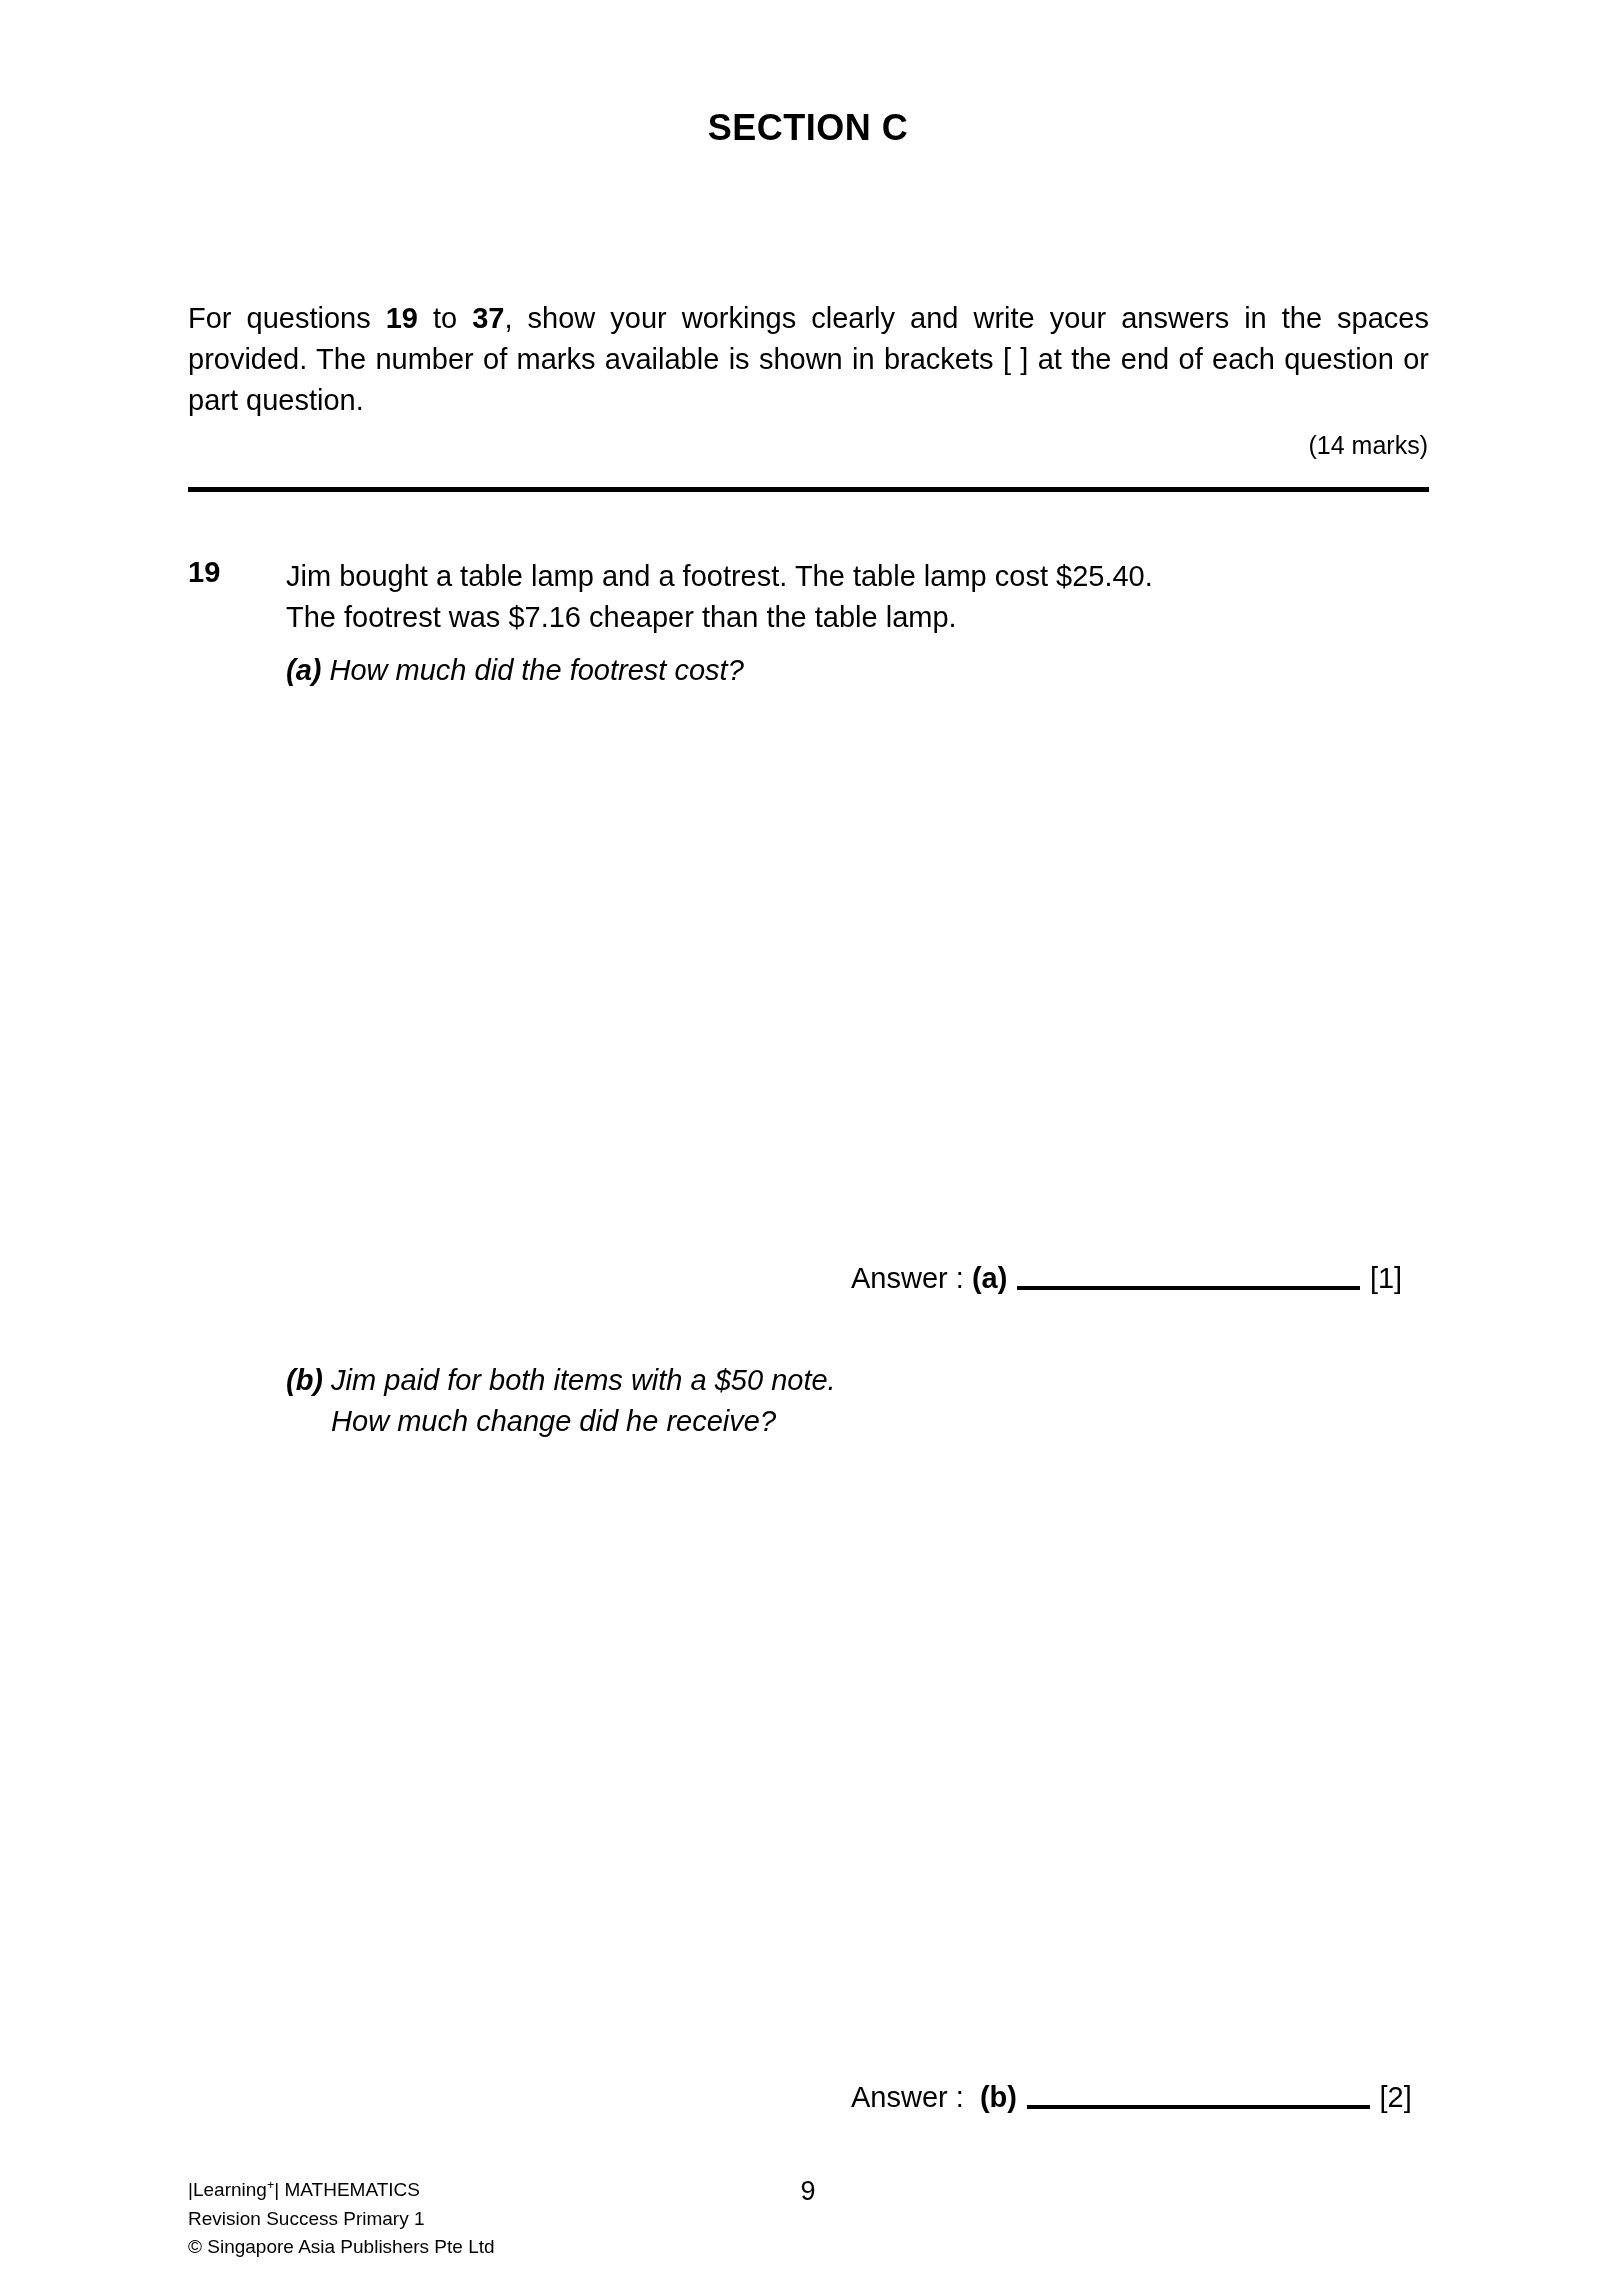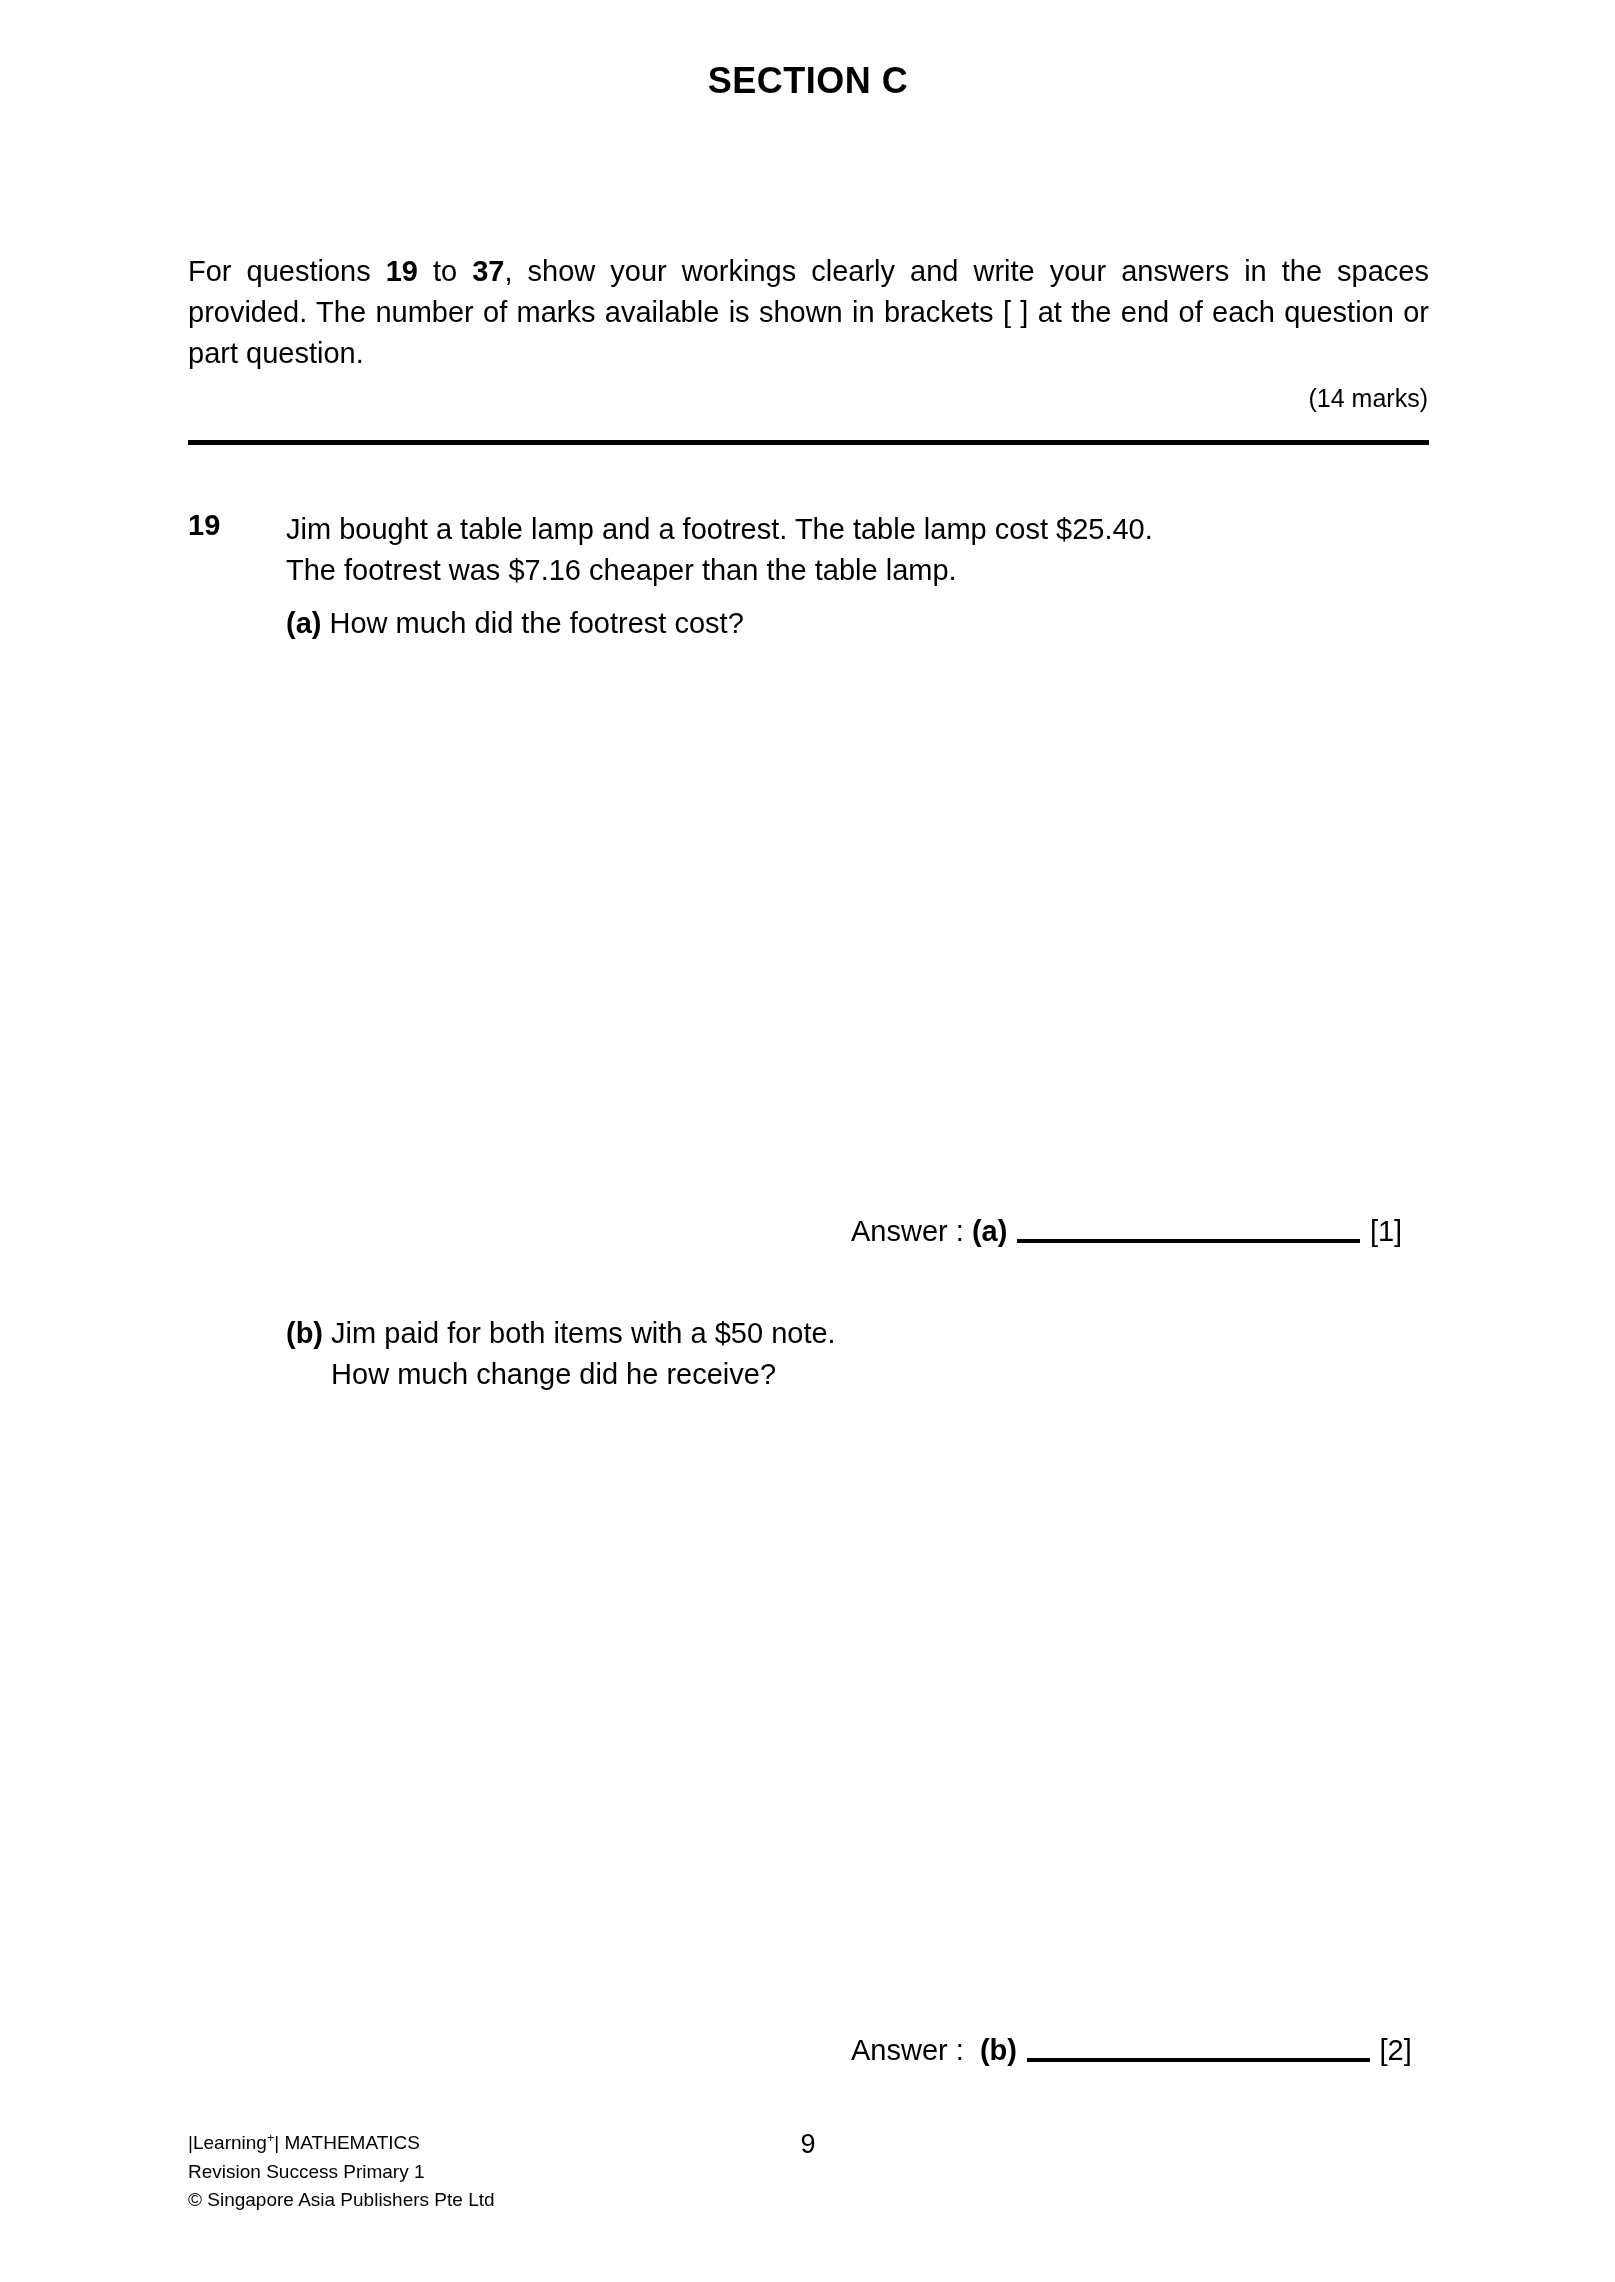--- a/index.html
+++ b/index.html
@@ -21,21 +21,21 @@
     height: 2282px;
     box-sizing: border-box;
     padding: 0;
   }
 
   .section-title {
     text-align: center;
     font-size: 36px;
     font-weight: bold;
     letter-spacing: 0.5px;
-    margin-top: 60px;
+    margin-top: 107px;
   }
 
   .intro {
     position: absolute;
     left: 188px;
     top: 191px;
     width: 1241px;
     font-size: 29px;
     line-height: 1.42;
     text-align: justify;
@@ -71,20 +71,21 @@
     top: 449px;
     width: 1102px;
     font-size: 29px;
     line-height: 1.42;
   }
 
   .part {
     position: absolute;
     font-size: 29px;
     line-height: 1.42;
+    font-style: italic;
   }
   .part .lbl {
     font-weight: bold;
   }
   .part-a { left: 286px; top: 543px; }
   .part-b { left: 286px; top: 1253px; }
   .part-b .txt { display: inline-block; vertical-align: top; }
 
   .answer-line {
     position: absolute;

